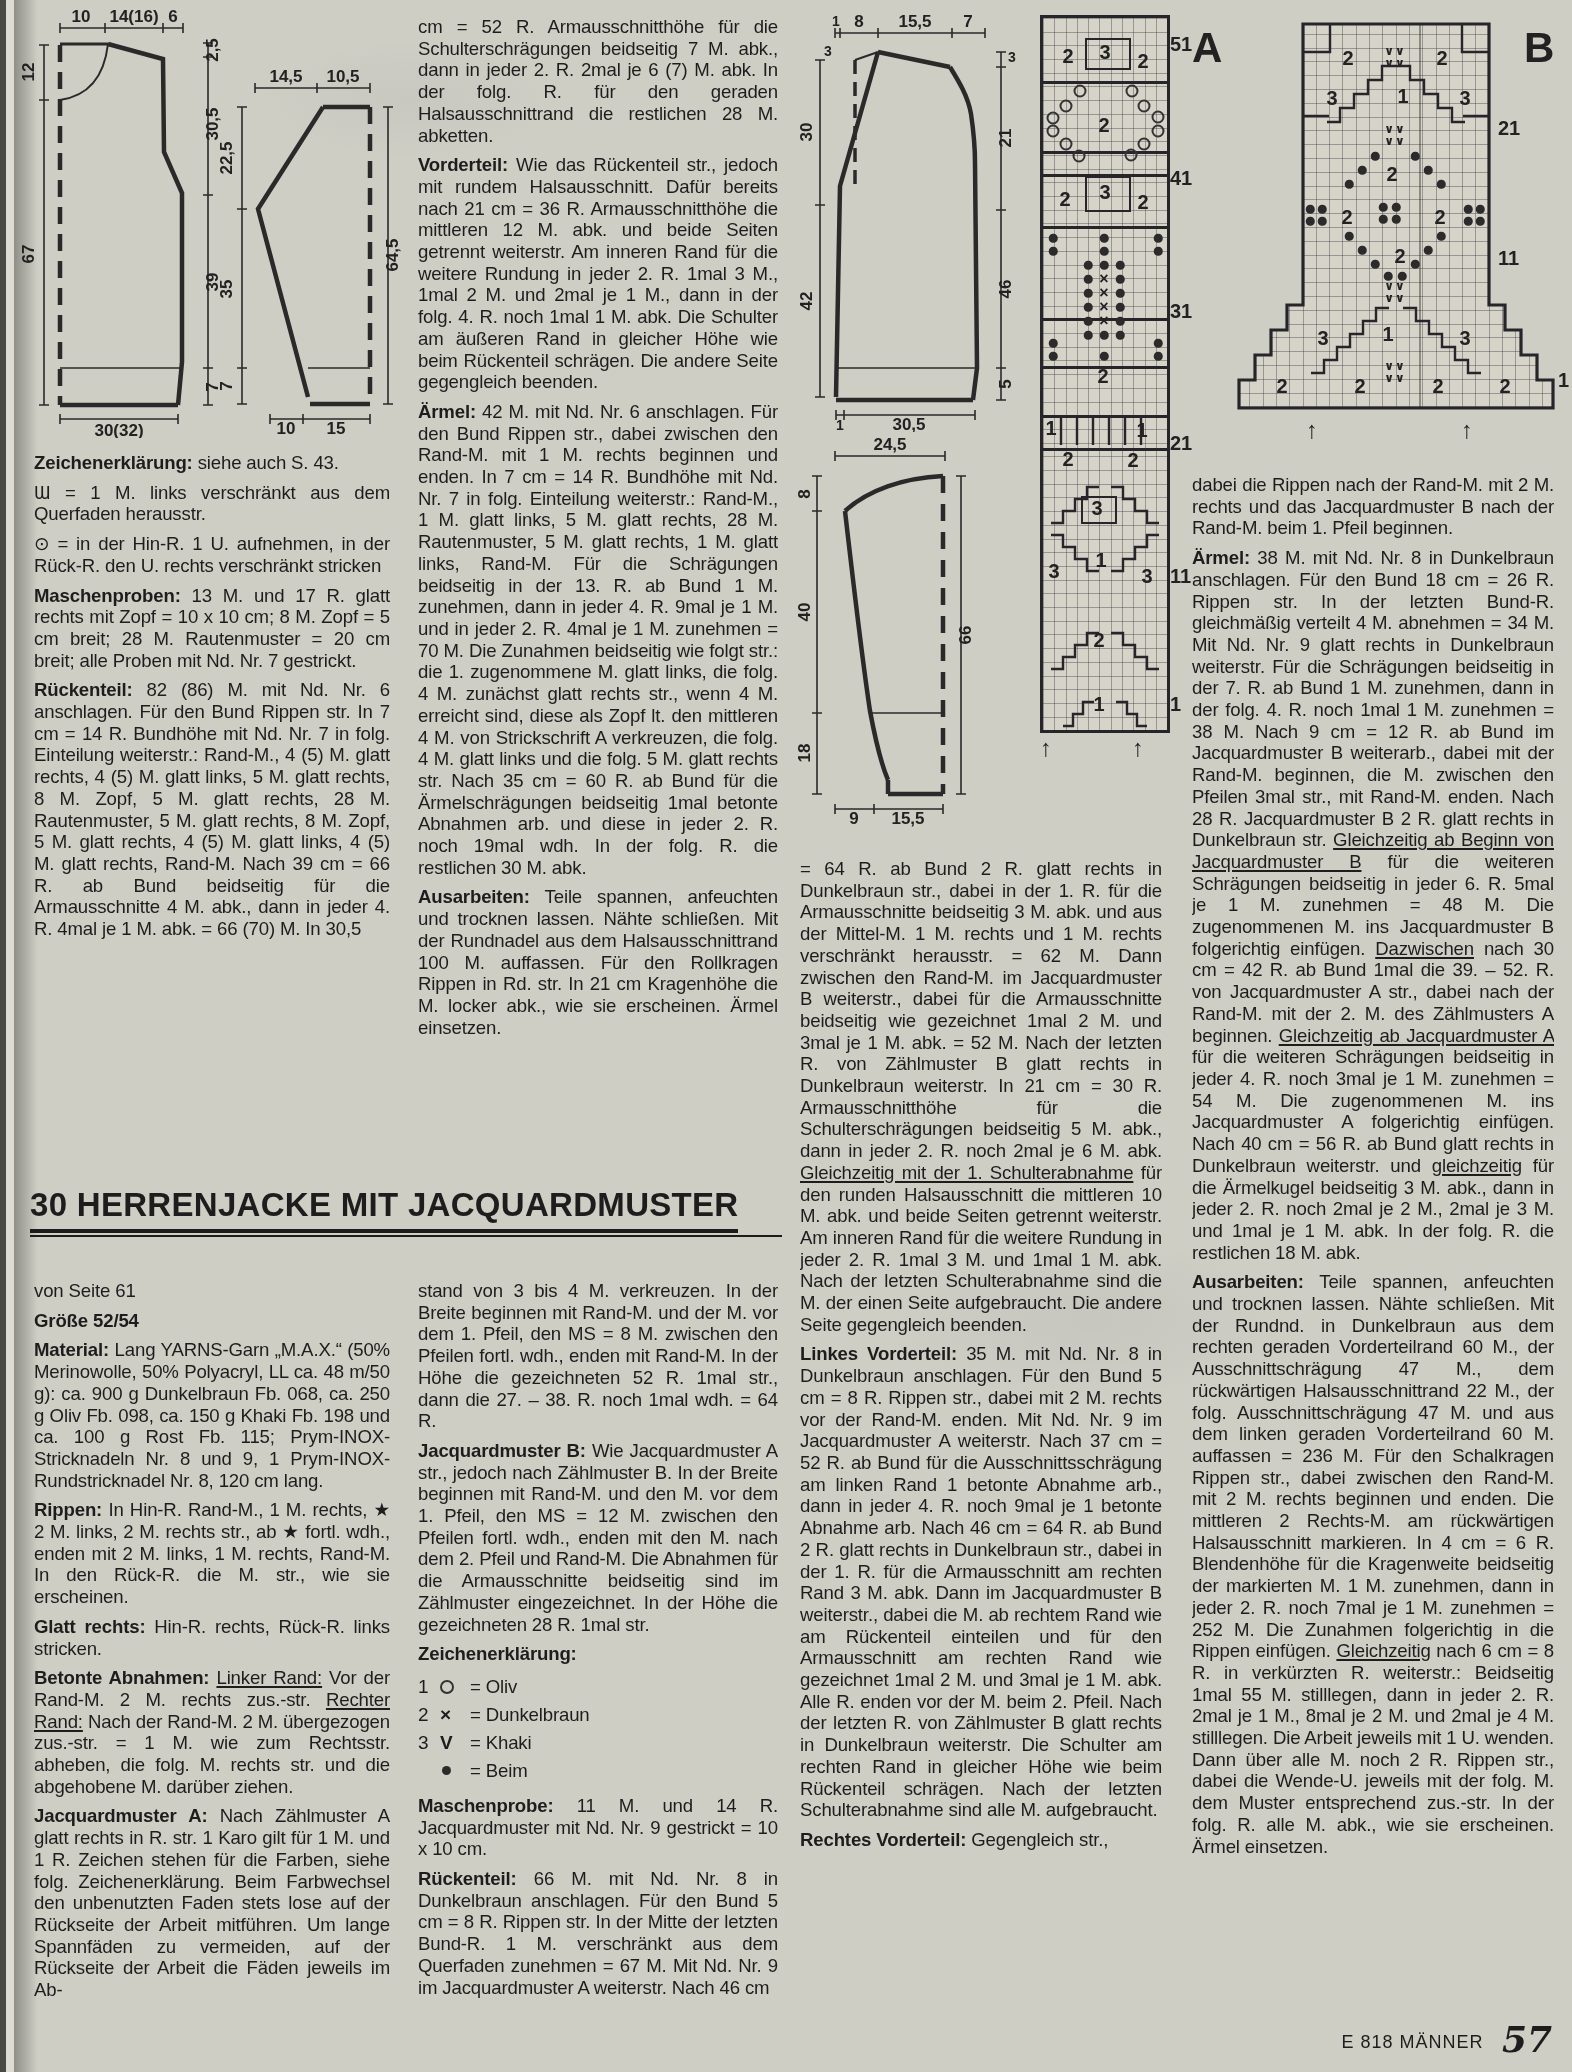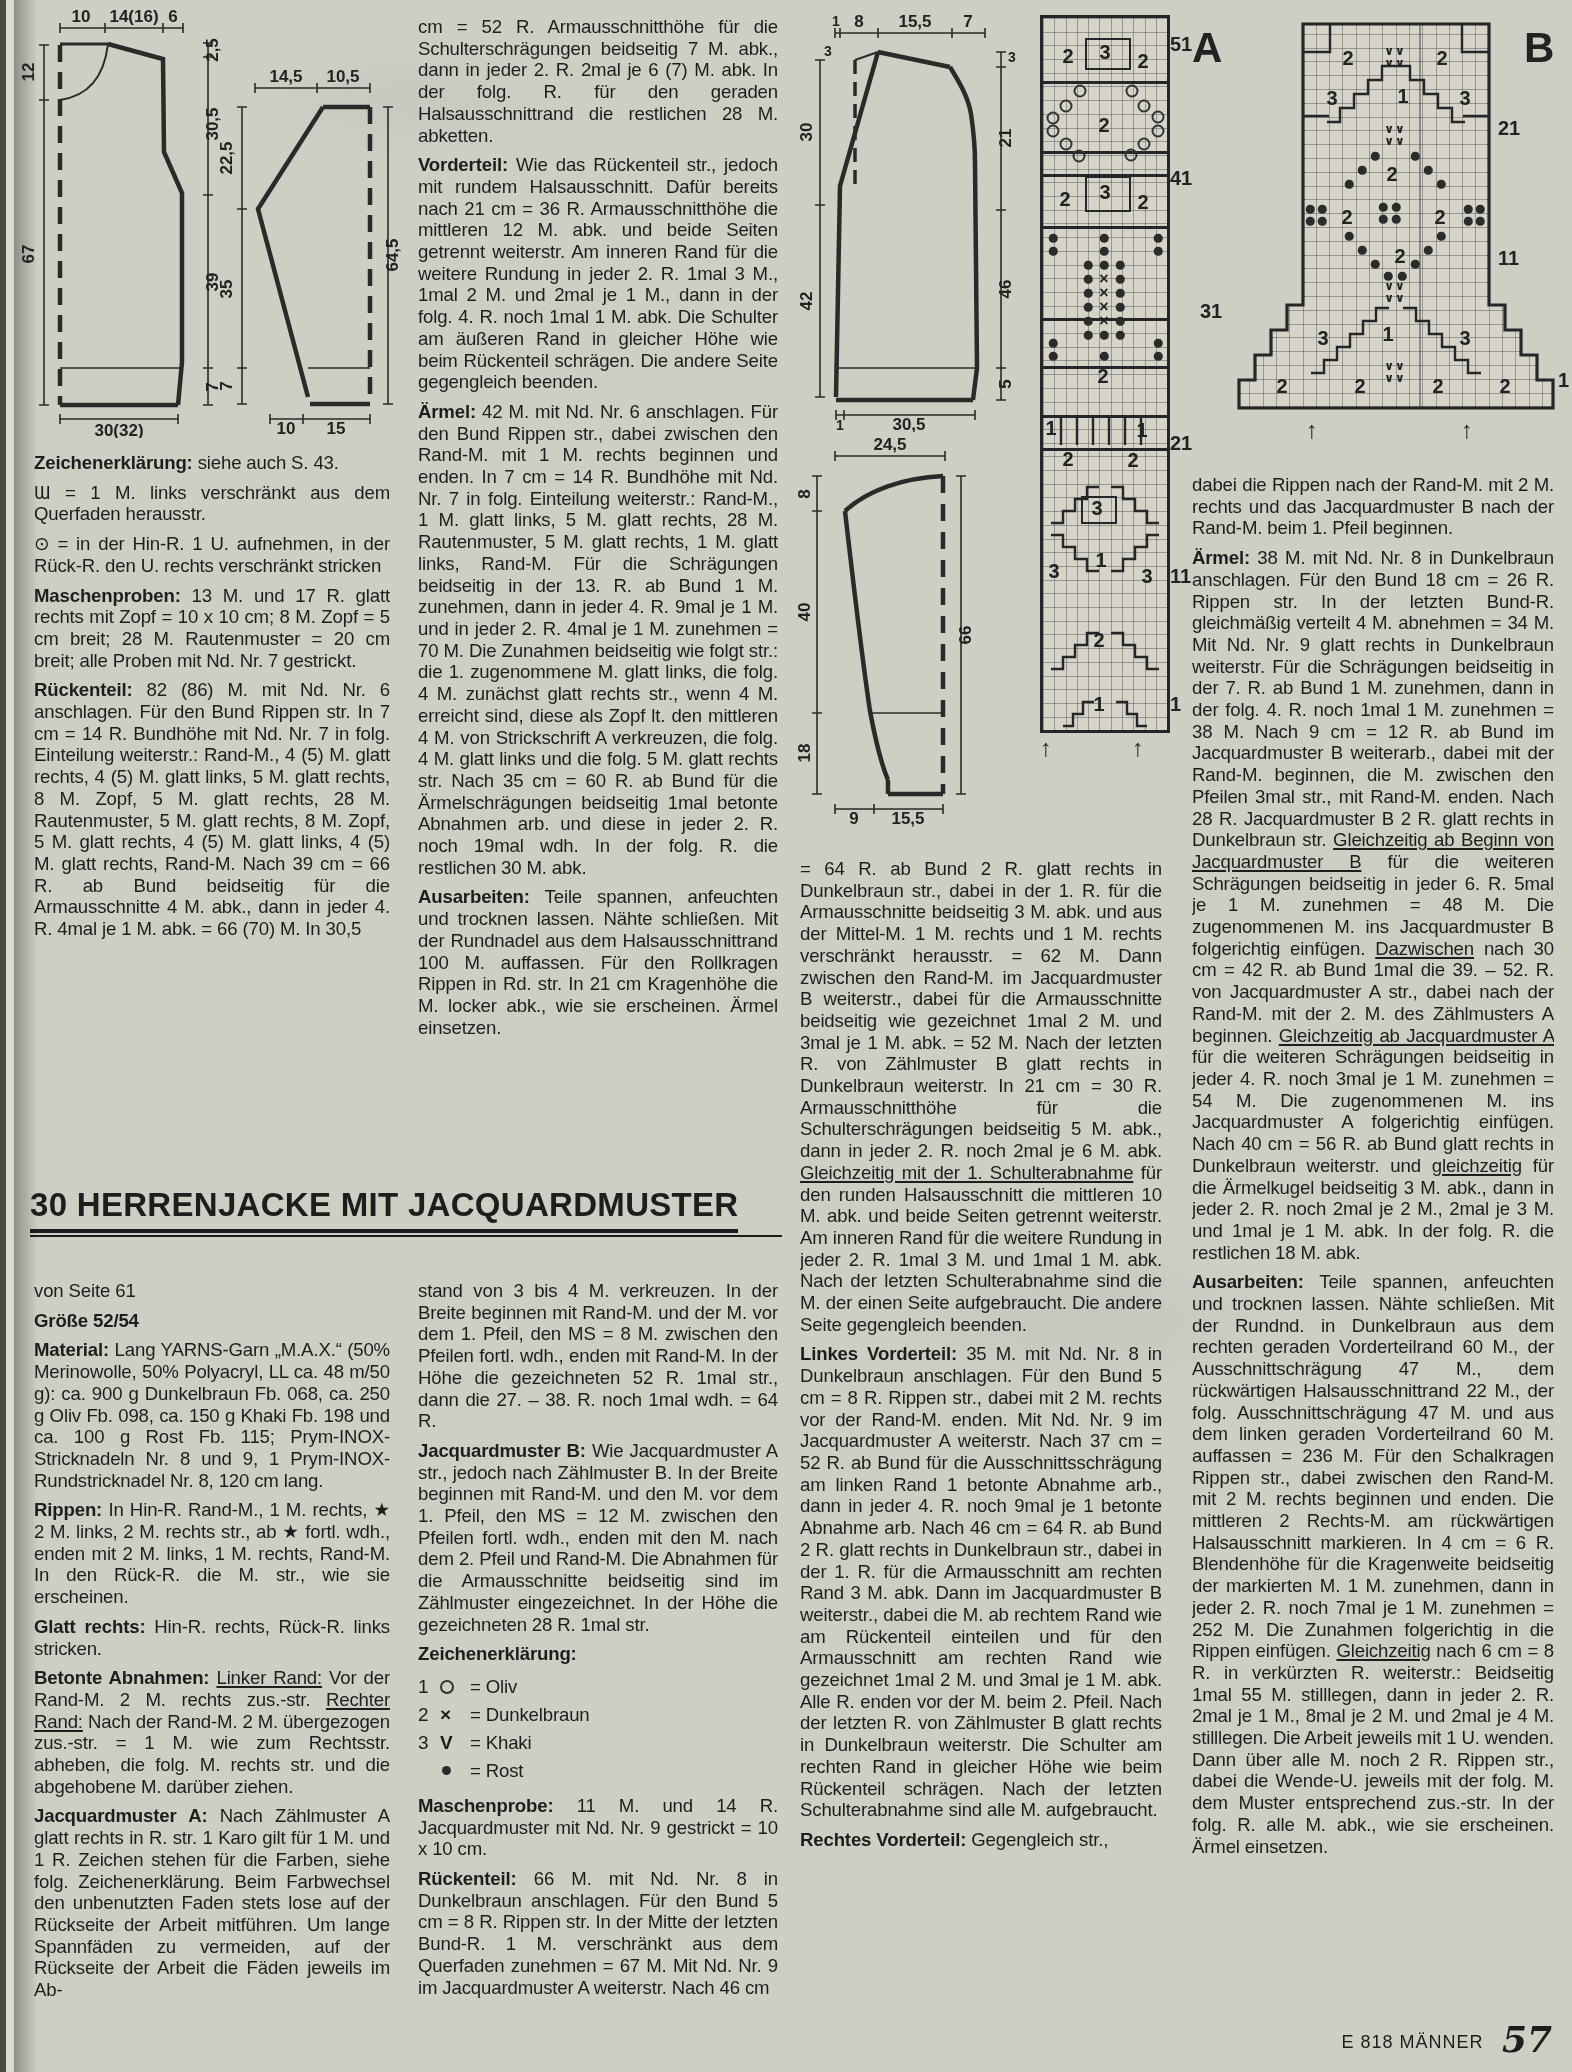--- a/index.html
+++ b/index.html
@@ -260,21 +260,21 @@
       <span class="cdot" style="left: 10px; top: 338px;"></span>
       <span class="cdot" style="left: 61px; top: 338px;"></span>
       <span class="cdot" style="left: 115px; top: 338px;"></span>
       <span class="cx" style="left: 61px; top: 261px;">×</span>
       <span class="cx" style="left: 61px; top: 275px;">×</span>
       <span class="cx" style="left: 61px; top: 289px;">×</span>
       <span class="cx" style="left: 61px; top: 303px;">×</span>
     </div>
 <span class="crow" style="left: 138px; top: 32px;">51</span>
     <span class="crow" style="left: 138px; top: 166px;">41</span>
-    <span class="crow" style="left: 151px; top: 299px; padding-left: 17px;">31</span>
+    <span class="crow" style="left: 138px; top: 299px;">31</span>
     <span class="crow" style="left: 138px; top: 431px;">21</span>
     <span class="crow" style="left: 138px; top: 564px;">11</span>
     <span class="crow" style="left: 138px; top: 692px;">1</span>
     <span class="carrow" style="left: 14px; top: 722px;">↑</span>
     <span class="carrow" style="left: 106px; top: 722px;">↑</span>
   </div>
 <div class="chart-letter" style="left:1192px;top:24px;">A</div>
 
 <div class="chart-wrap" id="chartB" style="left:1228px;top:16px;width:346px;height:430px;">
   <div class="cgrid gridB" id="chartB-grid" style="left:8px;top:4px;width:320px;height:390px;
@@ -415,21 +415,21 @@
         <span class="lg-sym">
           <span class="lg-v">V</span>
         </span>
         <span class="lg-txt">= Khaki</span>
       </div>
       <div class="legend-row">
         <span class="lg-num"></span>
         <span class="lg-sym">
           <span class="lg-dot"></span>
         </span>
-        <span class="lg-txt">= Rost</span>
+        <span class="lg-txt">= Beim</span>
       </div>
     </div>
   <div>
       <p><span class="bld">Maschenprobe:</span><span> 11 M. und 14 R. Jacquardmuster mit Nd. Nr. 9 gestrickt = 10 x 10 cm.</span></p>
       <p><span class="bld">Rückenteil:</span><span> 66 M. mit Nd. Nr. 8 in Dunkelbraun anschlagen. Für den Bund 5 cm = 8 R. Rippen str. In der Mitte der letzten Bund-R. 1 M. verschränkt aus dem Querfaden zunehmen = 67 M. Mit Nd. Nr. 9 im Jacquardmuster A weiterstr. Nach 46 cm</span></p>
     </div>
 </div>
 
 <div id="footer">
   <span class="issue">E 818 MÄNNER</span>

